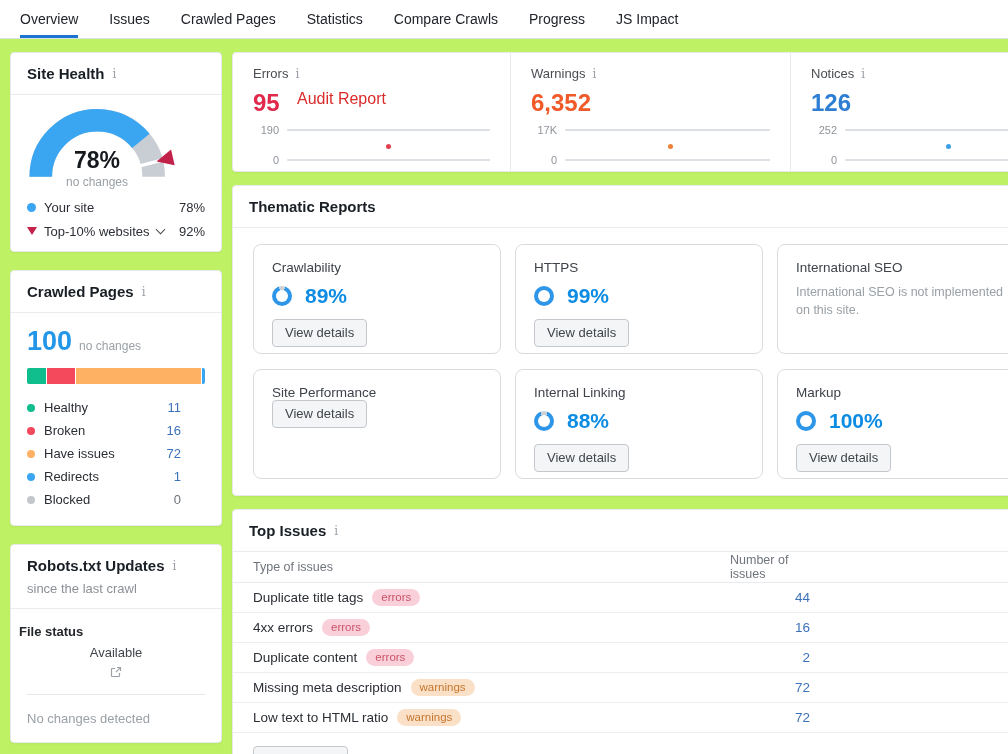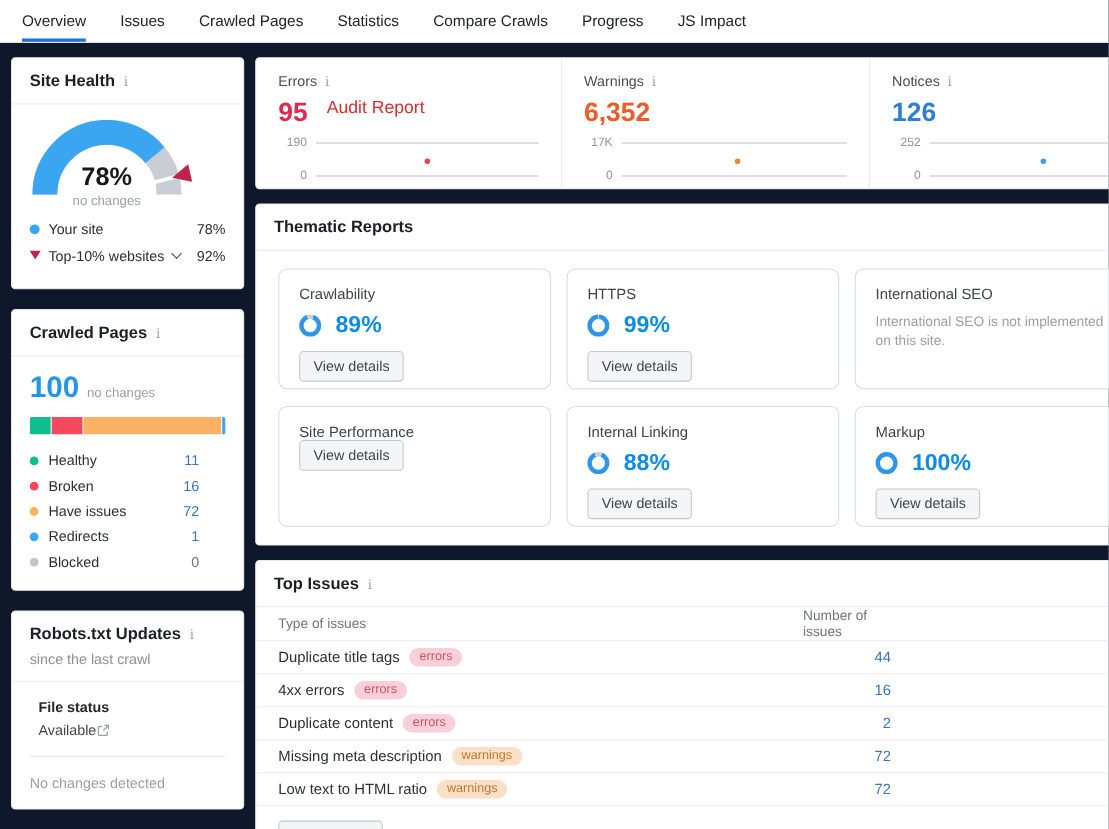--- a/index.html
+++ b/index.html
@@ -1,40 +1,40 @@
 <!DOCTYPE html>
 <html><head>
 <meta charset="utf-8">
 <style>
   * { margin:0; padding:0; box-sizing:border-box; }
   body { background:#e9eaec; }
   .screen {
     position:relative; width:1008px; height:754px; overflow:hidden;
-    background:#0f172a; font-family:"Liberation Sans", sans-serif; color:#2b2f35;
+    background:#bef264; font-family:"Liberation Sans", sans-serif; color:#2b2f35;
   }
   
   .topnav { position:absolute; top:0; left:0; width:1008px; height:39px; background:#fff;
     border-bottom:1px solid #dde0e4; display:flex; align-items:stretch; padding-left:20px; gap:31px; }
   .tab { display:flex; align-items:center; font-size:14px; color:#21242a; cursor:pointer;
     border-bottom:3px solid transparent; padding-top:3px; text-decoration:none; }
   .tab.active { border-bottom-color:#1b75d0; }
   
   .card { background:#fff; border:1px solid #e7e9ec; border-radius:4px; box-shadow:0 1px 2px rgba(16,24,40,.05); }
   .card-head { padding:12px 16px; font-size:15px; font-weight:bold; color:#1a1f26;
     border-bottom:1px solid #e9ebee; display:flex; align-items:center; }
   .info-icon { color:#9aa0a6; font-family:"DejaVu Serif", serif; font-size:12px; font-weight:normal;
     margin-left:8px; cursor:pointer; }
   .info-icon::before { content:"i"; }
   
   .sidebar { position:absolute; left:10px; top:52px; width:212px; display:flex; flex-direction:column; gap:18px; }
   .gauge-wrap { position:relative; padding:14px 10px 2px 18px; }
   .gauge-center { position:absolute; left:86px; top:52px; transform:translateX(-50%); text-align:center; }
   .g-score { font-size:23px; font-weight:bold; color:#15181d; }
   .g-change { font-size:12px; color:#9aa0a6; margin-top:1px; }
-  .sh-legend { padding:10px 16px 18px; }
+  .sh-legend { padding:10px 16px 8px; }
   .sh-row { display:flex; align-items:center; height:24px; font-size:13px; color:#2b2f35; }
   .dot { display:inline-block; border-radius:50%; }
   .dot.b9 { width:9px; height:9px; background:#3aa6f2; margin-right:8px; }
   .tri-down { width:0; height:0; border-left:5px solid transparent; border-right:5px solid transparent;
     border-top:8px solid #c2224a; margin-right:7px; }
   .chev { width:7px; height:7px; border-right:1.5px solid #4a4f56; border-bottom:1.5px solid #4a4f56;
     transform:rotate(45deg); margin:-3px 0 0 7px; cursor:pointer; }
   .sh-val { margin-left:auto; }
   
   .cp-body { padding:13px 16px 14px; }
@@ -51,23 +51,23 @@
   .cp-row { display:flex; align-items:center; height:23px; font-size:13px; }
   .cp-row .dot { width:8px; height:8px; margin-right:9px; }
   .d-green { background:#10bd8d; } .d-red { background:#f4485c; } .d-orange { background:#ffb163; }
   .d-blue { background:#3aa6f2; } .d-gray { background:#c3c7cc; }
   .cp-val { margin-left:auto; margin-right:24px; color:#3c72b8; cursor:pointer; }
   .cp-val.muted { color:#6e737a; cursor:default; }
   
   .rb-head { padding:12px 16px 12px; border-bottom:1px solid #e9ebee; }
   .rb-title { font-size:15px; font-weight:bold; color:#1a1f26; display:flex; align-items:center; }
   .rb-sub { font-size:13px; color:#8b9097; margin-top:7px; }
-  .rb-body { padding:15px 24px 0; }
+  .rb-body { padding:15px 8px 0; }
   .rb-label { font-size:13px; font-weight:bold; color:#23262b; }
-  .rb-value { font-size:13px; color:#3f444b; margin-top:6px; display:flex; align-items:center; cursor:pointer; }
+  .rb-value { font-size:13px; color:#3f444b; margin-top:6px; display:flex; align-items:center; gap:6px; cursor:pointer;flex-direction:column; }
   .rb-hr { border:0; border-top:1px solid #e4e6e9; margin:16px 16px 0; }
   .rb-note { padding:16px; font-size:13px; color:#9aa0a6; }
   
   .main { position:absolute; left:232px; top:52px; width:812px; display:flex; flex-direction:column; gap:13px; }
   
   .summary { display:flex; height:120px; }
   .sum-col { position:relative; padding:13px 20px 12px; }
   .sum-col.c1 { width:277px; }
   .sum-col.c2 { width:280px; border-left:1px solid #e9ebee; }
   .sum-col.c3 { flex:1; border-left:1px solid #e9ebee; }

